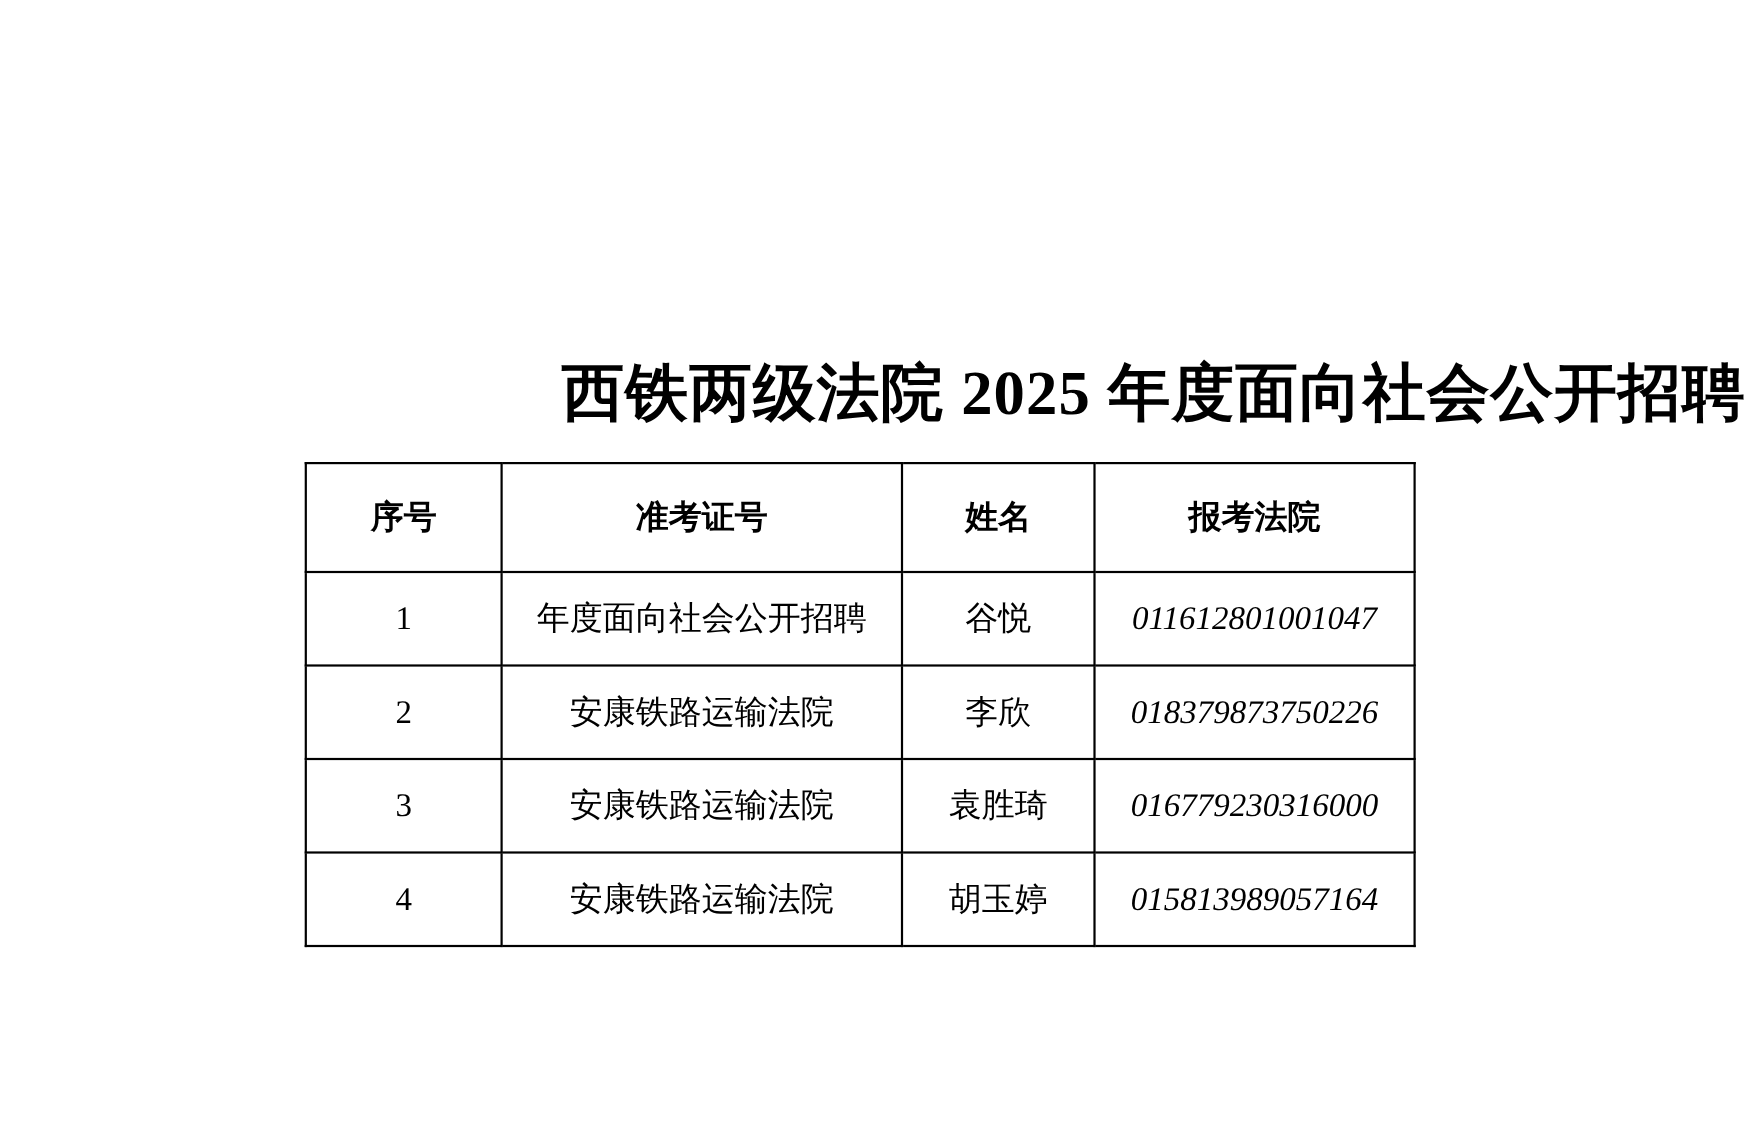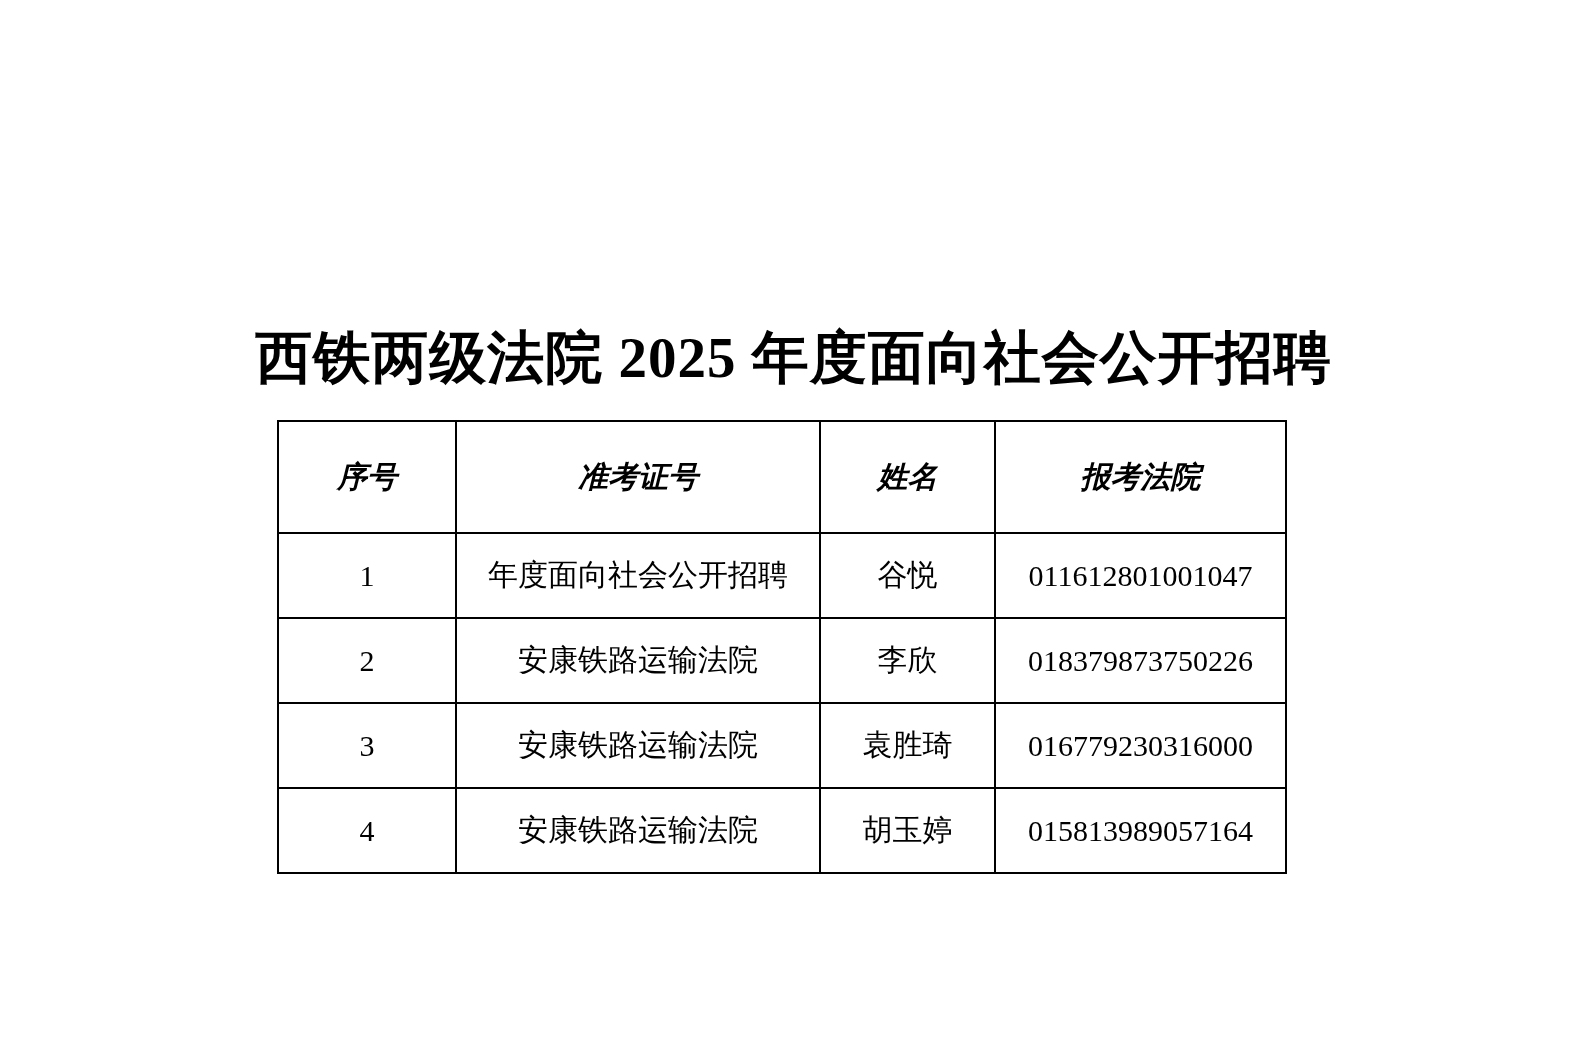--- a/index.html
+++ b/index.html
@@ -18,21 +18,21 @@
   .page {
     position: absolute;
     inset: 0;
     background: #ffffff;
   }
   .doc-title {
     position: absolute;
     left: 0;
     top: 158px;
     width: 1587px;
-    text-align: center;
+    text-align: right;
     font-weight: bold;
     font-size: 57px;
     line-height: 80px;
     letter-spacing: 1px;
     white-space: pre;
   }
   table.roster {
     position: absolute;
     left: 277px;
     top: 420px;
@@ -43,36 +43,36 @@
   table.roster th,
   table.roster td {
     border: 2px solid #000000;
     text-align: center;
     vertical-align: middle;
     padding: 0;
     overflow: hidden;
     white-space: nowrap;
   }
   table.roster thead tr {
-    height: 112px;
-    font-style: italic;
+    height: 99px;
   }
   table.roster tbody tr {
     height: 85px;
   }
   table.roster th {
     font-size: 30px;
     font-weight: bold;
   }
   table.roster td {
     font-size: 30px;
     font-weight: normal;
   }
   td.ticket-cell {
     font-size: 31px;
+    font-style: italic;
   }
 </style>
 </head>
 <body>
 
 <div class="page">
 
   <div class="doc-title">
     <div>西铁两级法院 2025 年度面向社会公开招聘</div>
   </div>

